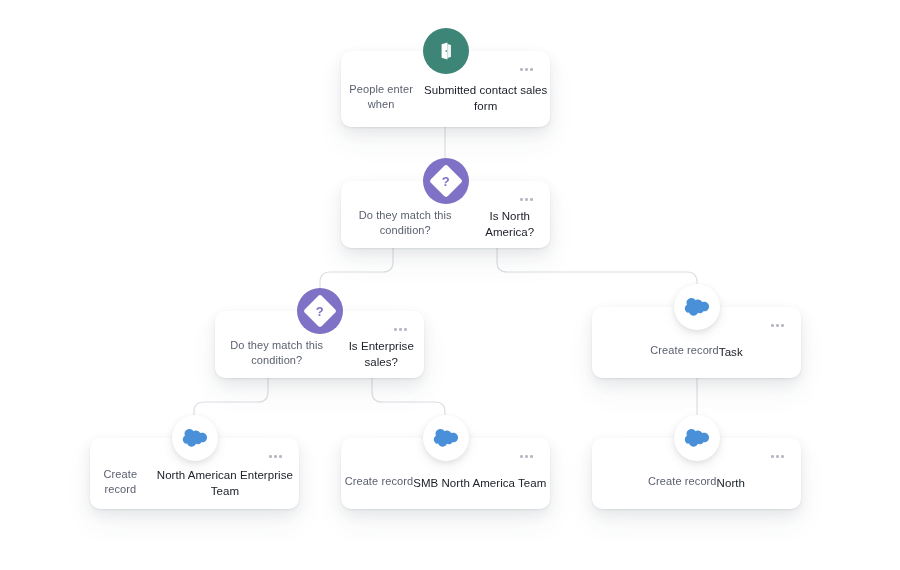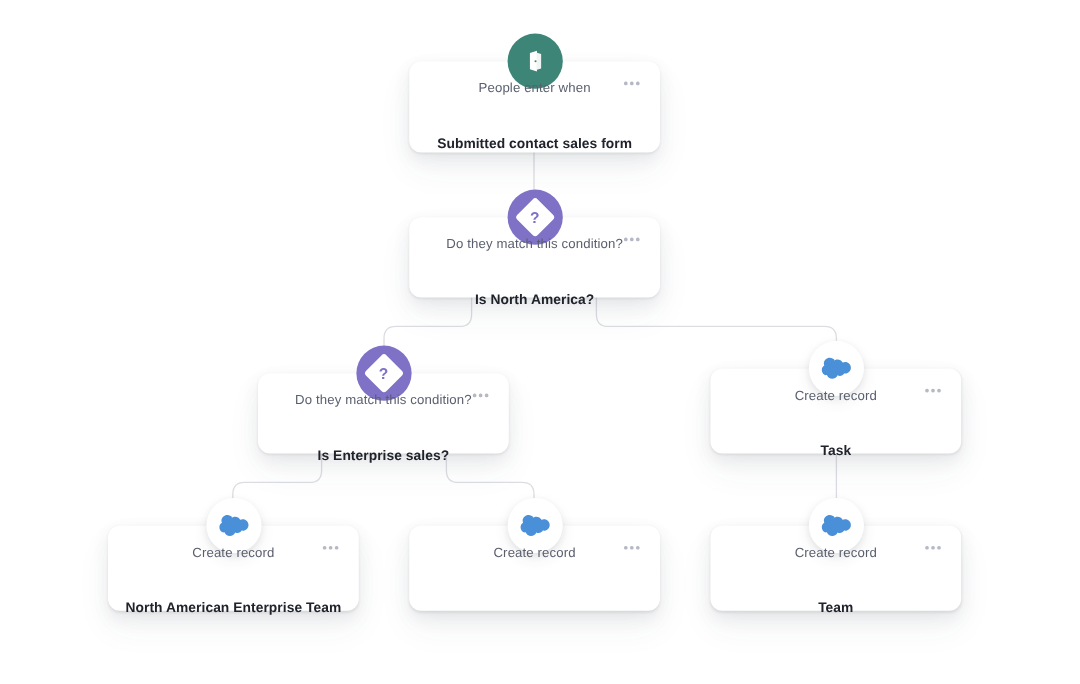--- a/index.html
+++ b/index.html
@@ -37,38 +37,37 @@
                 0 14px 30px rgba(60,64,82,0.055);
   }
 
   .node-body {
     position: absolute;
     left: 0;
     right: 0;
     bottom: 0;
     top: 0;
     display: flex;
-    flex-direction: column;
+    flex-direction: row;
     align-items: center;
-    justify-content: flex-start;
+    justify-content: center;
     padding-top: 16px;
     box-sizing: border-box;
-    gap: 28px;
   }
 
   .node-subtitle {
     font-size: 11px;
     color: #5a5f6e;
     line-height: 15px;
     text-align: center;
     letter-spacing: 0.1px;
   }
   .node-title {
     font-size: 11.5px;
-    font-weight: bold;
+    font-weight: normal;
     color: #20232c;
     line-height: 16px;
     text-align: center;
     margin-top: 2px;
     letter-spacing: 0.05px;
   }
 
   .menu-dots {
     position: absolute;
     top: 14px;
@@ -244,33 +243,34 @@
         <path d="M15.6 4.2c1.5-1.6 3.6-2.6 6-2.6 3.1 0 5.9 1.8 7.3 4.4 1.2-.5 2.5-.8 3.8-.8 4.6 0 8.3 3.8 8.3 8.4s-3.7 8.4-8.3 8.4c-.6 0-1.1-.1-1.6-.2-1.2 2.2-3.6 3.7-6.3 3.7-1.1 0-2.2-.3-3.2-.8-1.3 3-4.2 5.1-7.7 5.1-3.6 0-6.7-2.3-7.9-5.5-.5.1-1 .2-1.6.2C1.9 24.5-1.4 21.1-1.4 17c0-2.8 1.5-5.2 3.7-6.5-.5-1-.7-2.2-.7-3.4C1.6 2.8 5.5-1 10.3-1c2.8 0 5.3 1.3 6.9 3.4z" transform="translate(2.5,1.2) scale(0.88)" fill="#4a90d9"></path>
       </svg>
     </div>
     <div class="menu-dots">
       <i></i>
       <i></i>
       <i></i>
     </div>
     <div class="node-body">
       <div class="node-subtitle">Create record</div>
+      <div class="node-title">SMB North America Team</div>
     </div>
   </div>
 
   <div class="node" style="left:592px; top:438px; width:209px; height:71px;">
     <div class="badge badge-action">
       <svg width="26" height="20" viewBox="0 0 40 28" aria-hidden="true">
         <path d="M15.6 4.2c1.5-1.6 3.6-2.6 6-2.6 3.1 0 5.9 1.8 7.3 4.4 1.2-.5 2.5-.8 3.8-.8 4.6 0 8.3 3.8 8.3 8.4s-3.7 8.4-8.3 8.4c-.6 0-1.1-.1-1.6-.2-1.2 2.2-3.6 3.7-6.3 3.7-1.1 0-2.2-.3-3.2-.8-1.3 3-4.2 5.1-7.7 5.1-3.6 0-6.7-2.3-7.9-5.5-.5.1-1 .2-1.6.2C1.9 24.5-1.4 21.1-1.4 17c0-2.8 1.5-5.2 3.7-6.5-.5-1-.7-2.2-.7-3.4C1.6 2.8 5.5-1 10.3-1c2.8 0 5.3 1.3 6.9 3.4z" transform="translate(2.5,1.2) scale(0.88)" fill="#4a90d9"></path>
       </svg>
     </div>
     <div class="menu-dots">
       <i></i>
       <i></i>
       <i></i>
     </div>
     <div class="node-body">
       <div class="node-subtitle">Create record</div>
-      <div class="node-title">Team</div>
+      <div class="node-title">North</div>
     </div>
   </div>
 
 </div>
 
 </body></html>

